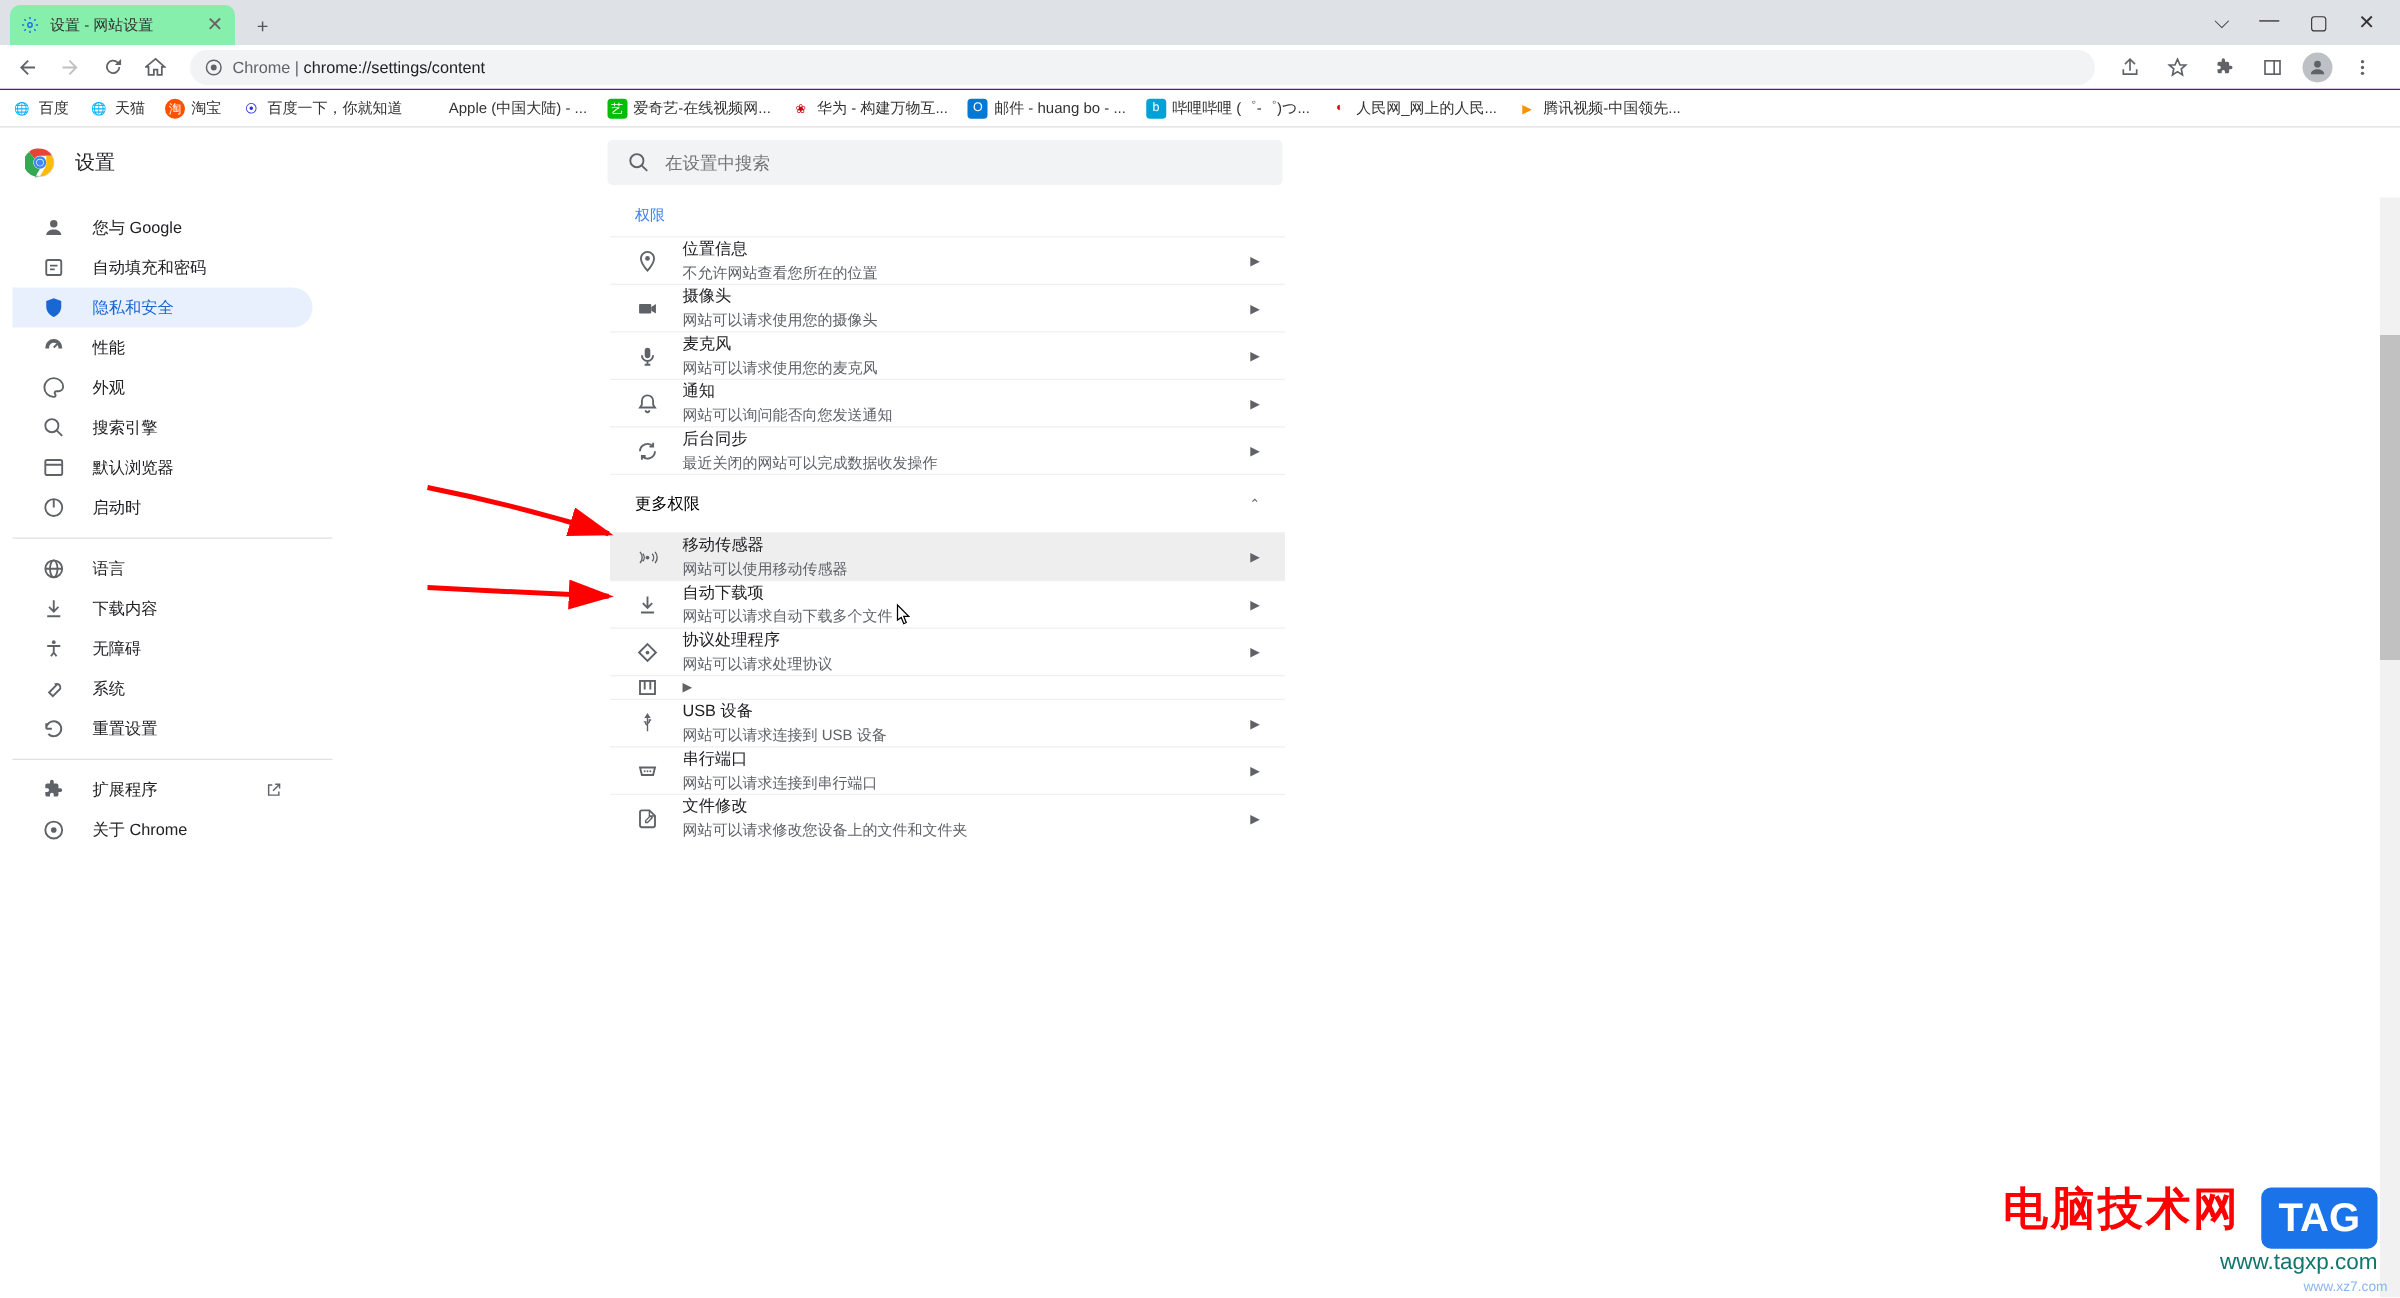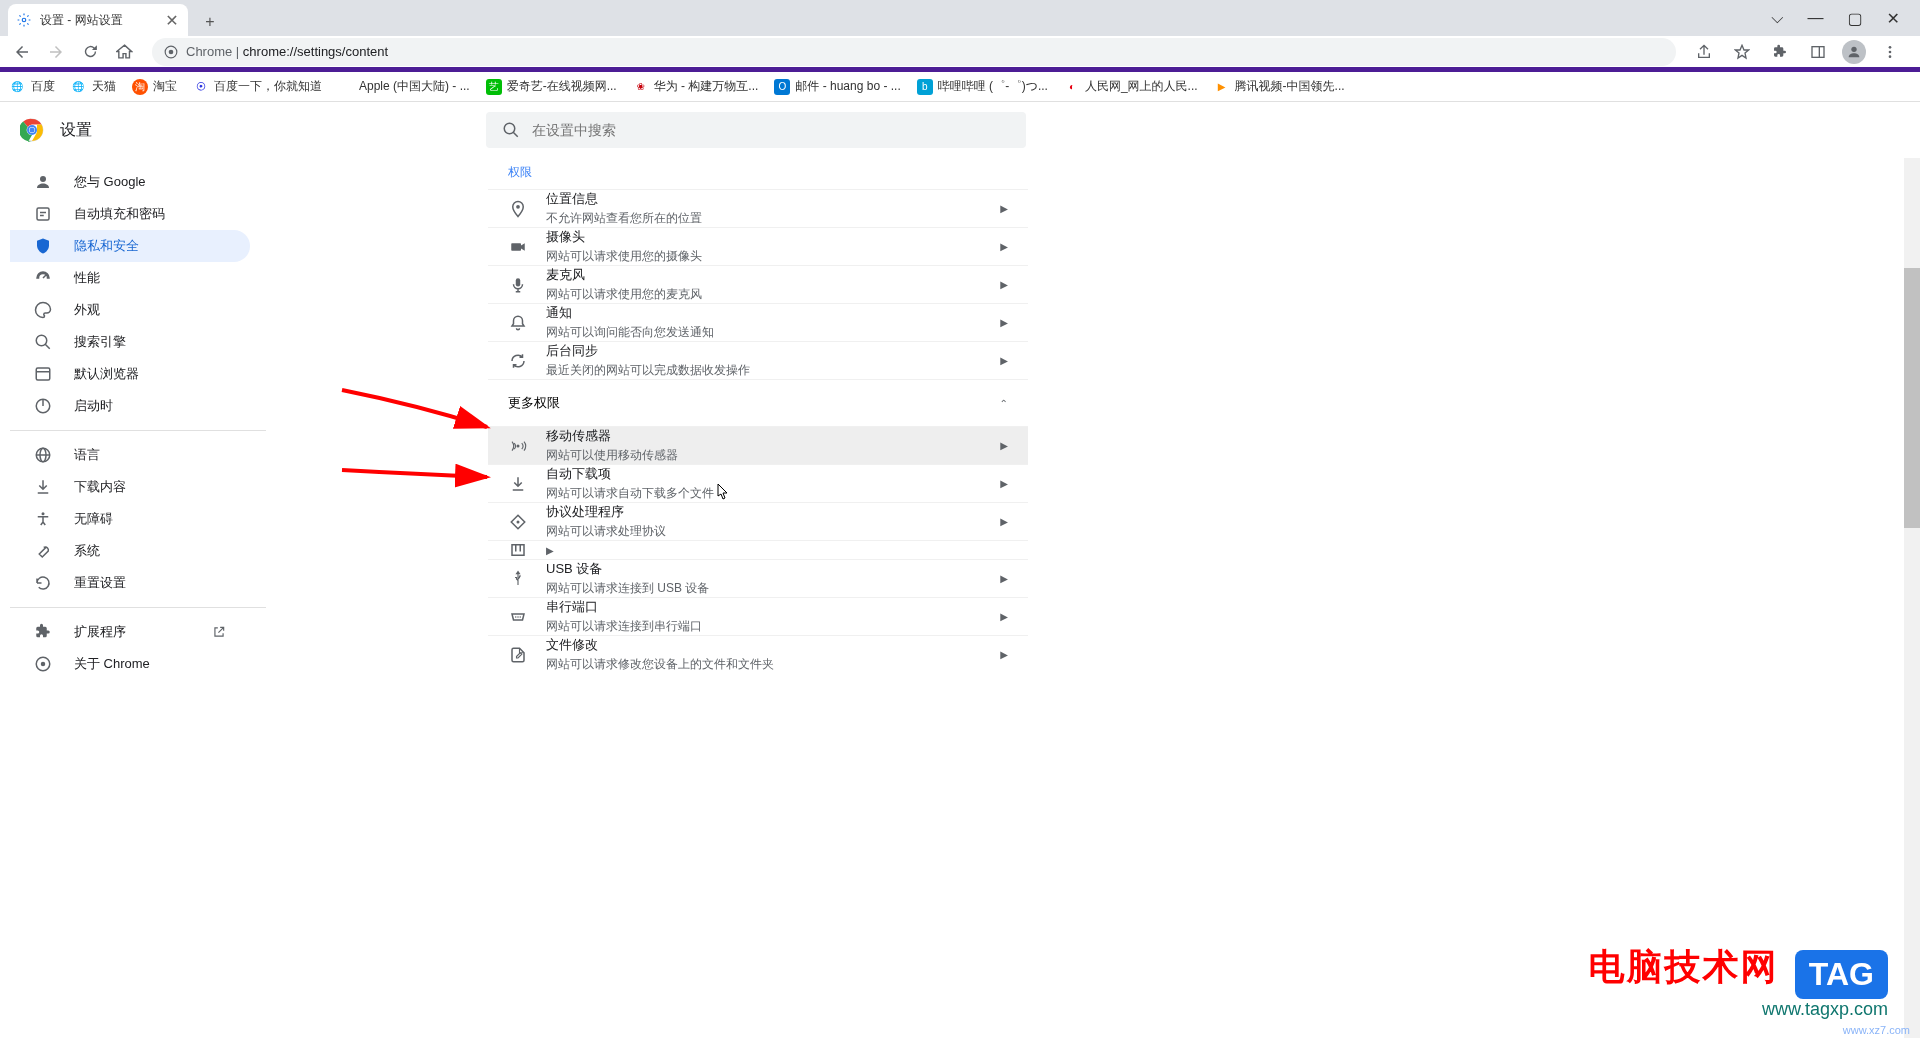--- a/index.html
+++ b/index.html
@@ -1,29 +1,29 @@
 <!DOCTYPE html>
 <html><head>
 <meta charset="utf-8">
 <style>
 * { margin: 0; padding: 0; box-sizing: border-box; font-family: "Microsoft YaHei", "Segoe UI", Arial, sans-serif; }
 body { background: #fff; width: 1920px; height: 1038px; overflow: hidden; position: relative; }
 
 
 .titlebar { height: 36px; background: #dee1e6; display: flex; align-items: flex-end; padding: 0 8px; }
-.tab { background: #ffffff; height: 32px; border-radius: 8px 8px 0 0; display: flex; align-items: center; padding: 0 8px; min-width: 180px; gap: 8px; margin-top: 4px; }
+.tab { background: #86efac; height: 32px; border-radius: 8px 8px 0 0; display: flex; align-items: center; padding: 0 8px; min-width: 180px; gap: 8px; margin-top: 4px; }
 .tab-icon { width: 16px; height: 16px; display: flex; align-items: center; justify-content: center; }
 .tab-title { font-size: 12px; color: #333; flex: 1; }
 .tab-close { width: 16px; height: 16px; display: flex; align-items: center; justify-content: center; color: #666; cursor: pointer; }
 .new-tab { width: 28px; height: 28px; display: flex; align-items: center; justify-content: center; color: #555; margin-left: 8px; cursor: pointer; }
 .window-controls { margin-left: auto; display: flex; gap: 24px; padding-right: 12px; padding-bottom: 8px; }
 .window-controls span { cursor: pointer; color: #333; }
 
 
-.toolbar { height: 36px; background: #fff; display: flex; align-items: center; padding: 0 8px; gap: 6px; border-bottom: 5px solid #4c1d95; }
+.toolbar { height: 36px; background: #fff; display: flex; align-items: center; padding: 0 8px; gap: 6px; border-bottom: 1px solid #4c1d95; }
 .nav-btn { width: 28px; height: 28px; display: flex; align-items: center; justify-content: center; color: #5f6368; cursor: pointer; }
 .nav-btn.disabled { color: #c0c0c0; }
 .addr-bar { flex: 1; height: 28px; background: #f1f3f4; border-radius: 14px; display: flex; align-items: center; padding: 0 12px; gap: 8px; margin: 0 8px; }
 .addr-text { font-size: 13px; color: #5f6368; }
 .addr-text .path { color: #202124; }
 .toolbar-right { display: flex; gap: 10px; align-items: center; padding-right: 8px; }
 .avatar { width: 24px; height: 24px; border-radius: 50%; background: #bdc1c6; display: flex; align-items: center; justify-content: center; }
 
 
 .bookmarks { height: 30px; background: #fff; display: flex; align-items: center; padding: 0 10px; gap: 16px; border-bottom: 1px solid #e0e0e0; font-size: 12px; }
@@ -61,21 +61,21 @@
 .expand-row .row-arrow { margin-left: auto; }
 
 
 .scrollbar { position: absolute; right: 0; top: 158px; width: 16px; height: 880px; background: #f1f1f1; }
 .scroll-thumb { position: absolute; top: 110px; width: 16px; height: 260px; background: #c1c1c1; }
 
 
 .arrow { position: absolute; pointer-events: none; }
 
 
-.watermark { position: absolute; right: 32px; bottom: 18px; text-align: right; }
+.watermark { position: absolute; right: 18px; bottom: 18px; text-align: right; }
 .wm-main { font-size: 36px; font-weight: bold; color: #ff0000; letter-spacing: 2px; }
 .wm-url { font-size: 18px; color: #0f766e; }
 .tag-badge { display: inline-block; background: #1a73e8; color: #fff; font-weight: bold; padding: 6px 14px; border-radius: 8px; font-size: 32px; margin-left: 12px; vertical-align: middle; }
 .wm-small { position: absolute; right: 10px; bottom: 2px; font-size: 11px; color: #8ab4f8; }
 
 .cursor-pointer { position: absolute; pointer-events: none; }
 
 svg { display: block; }
 </style>
 </head>

